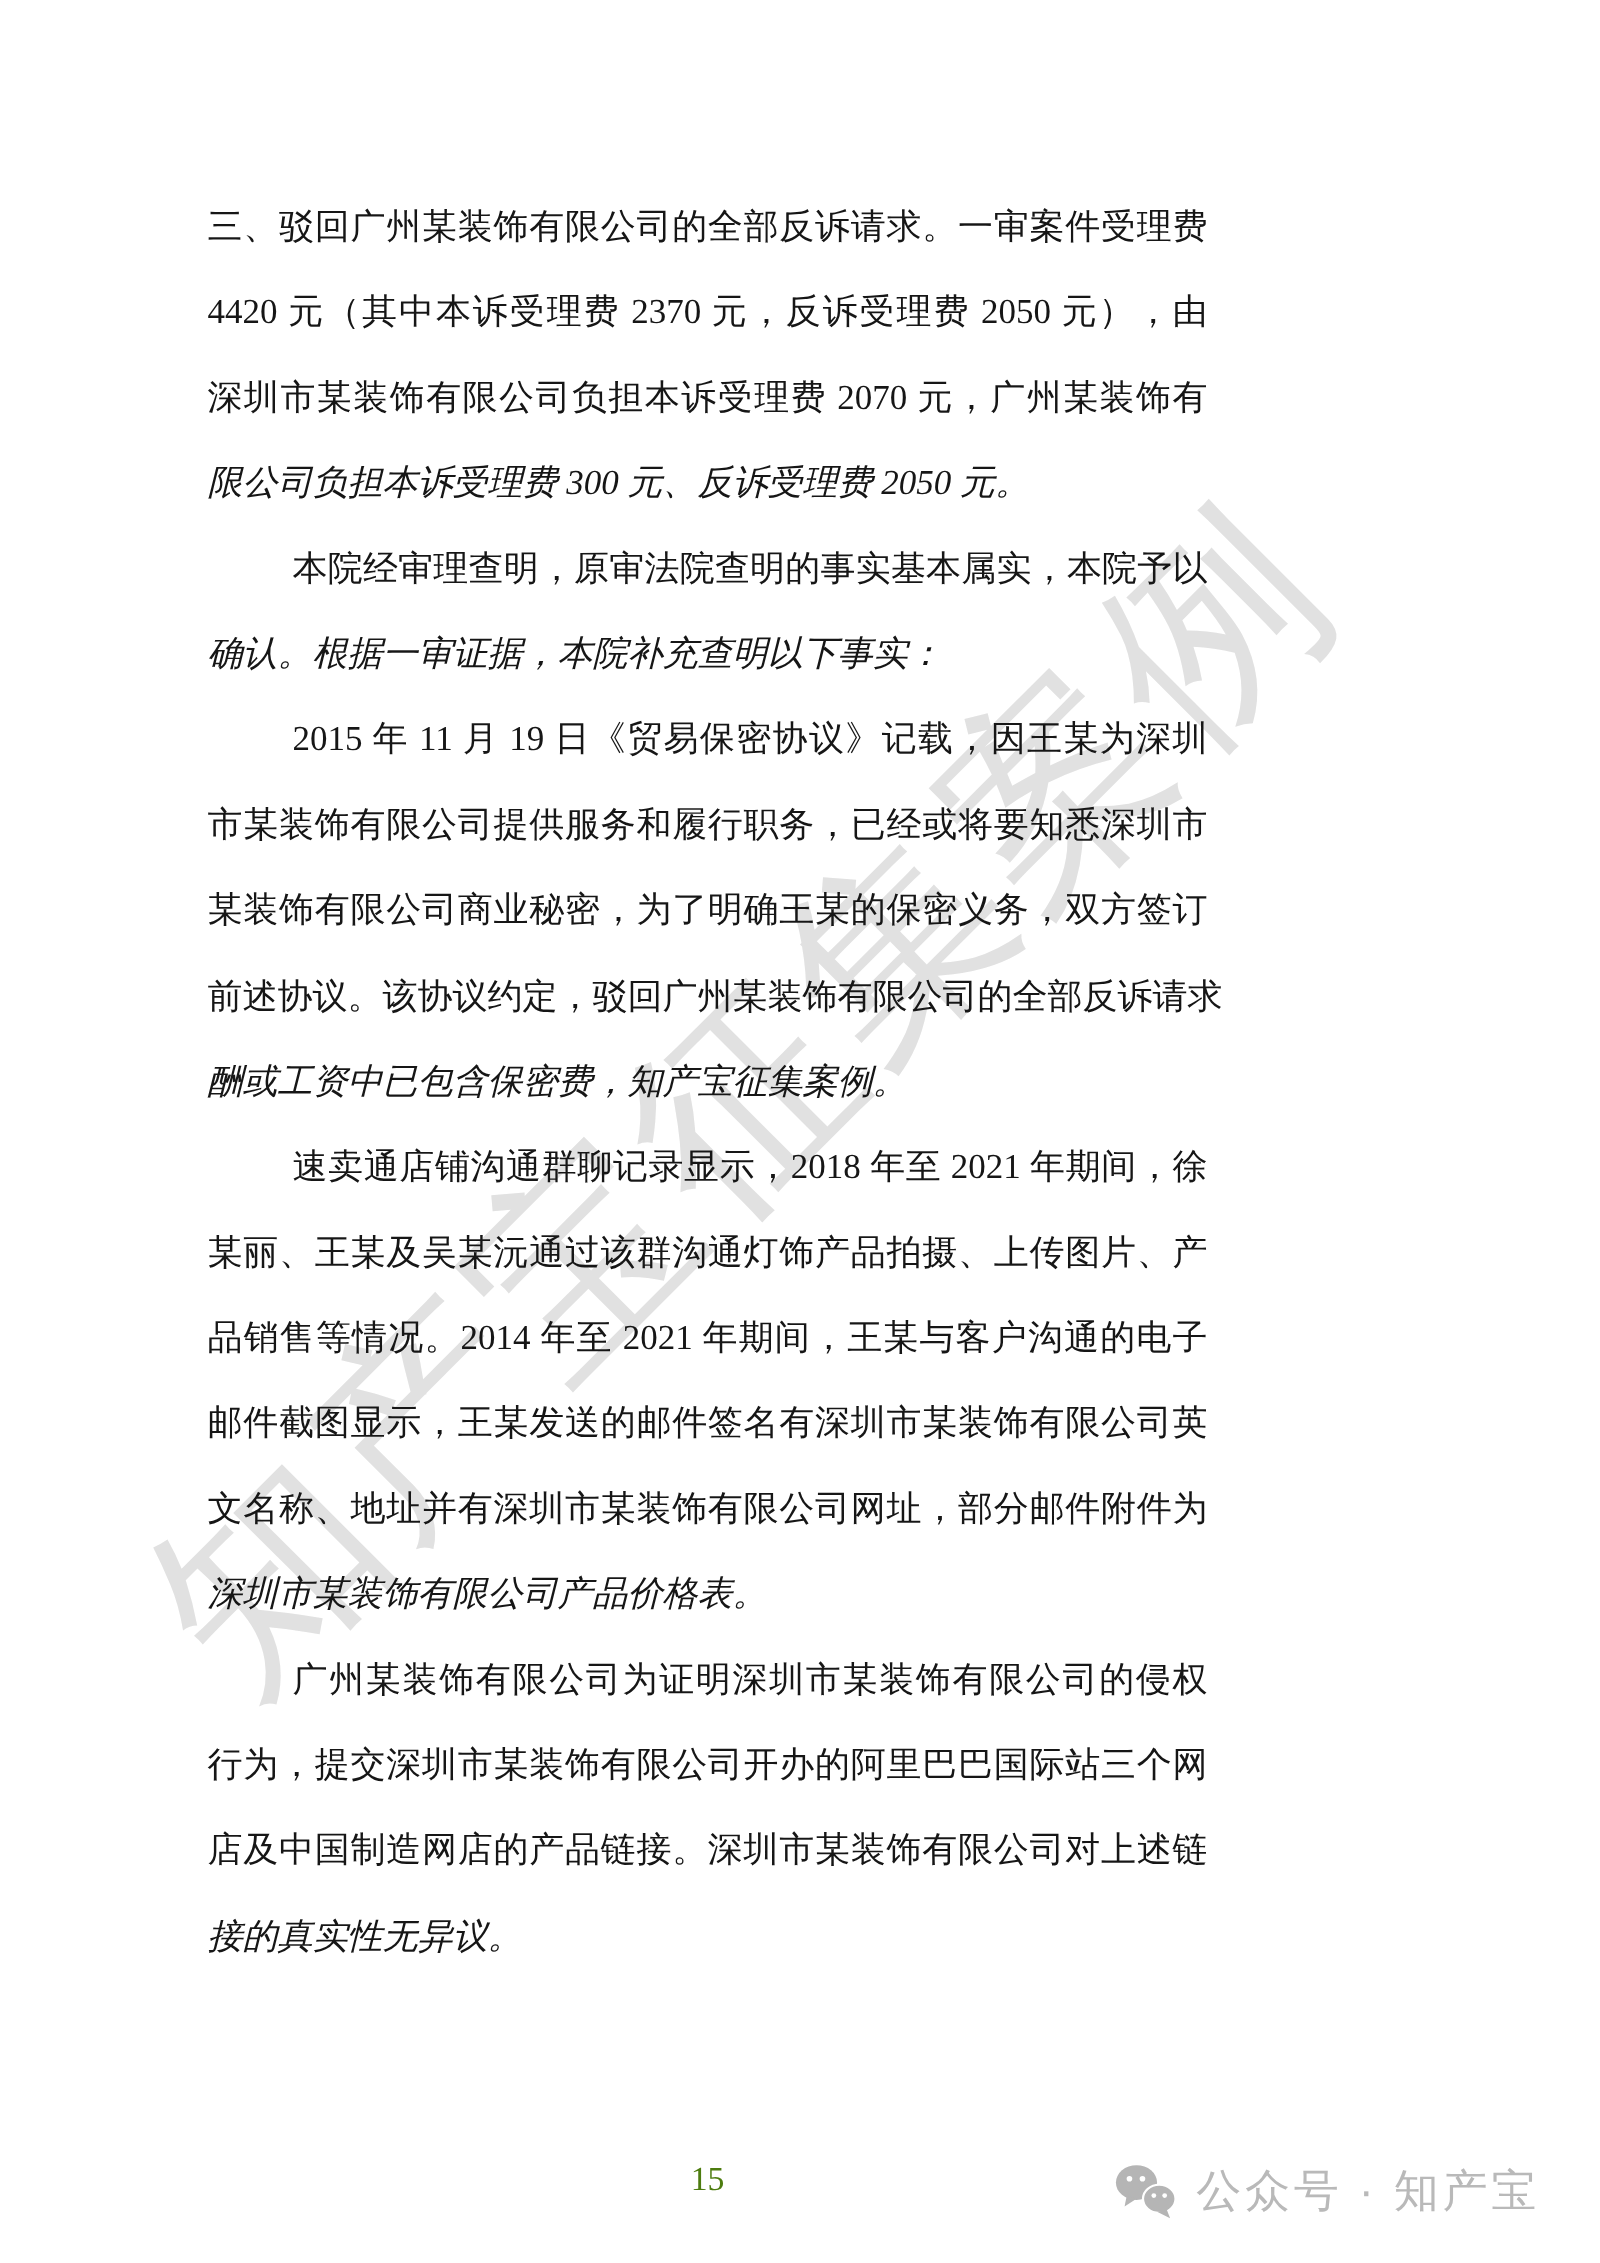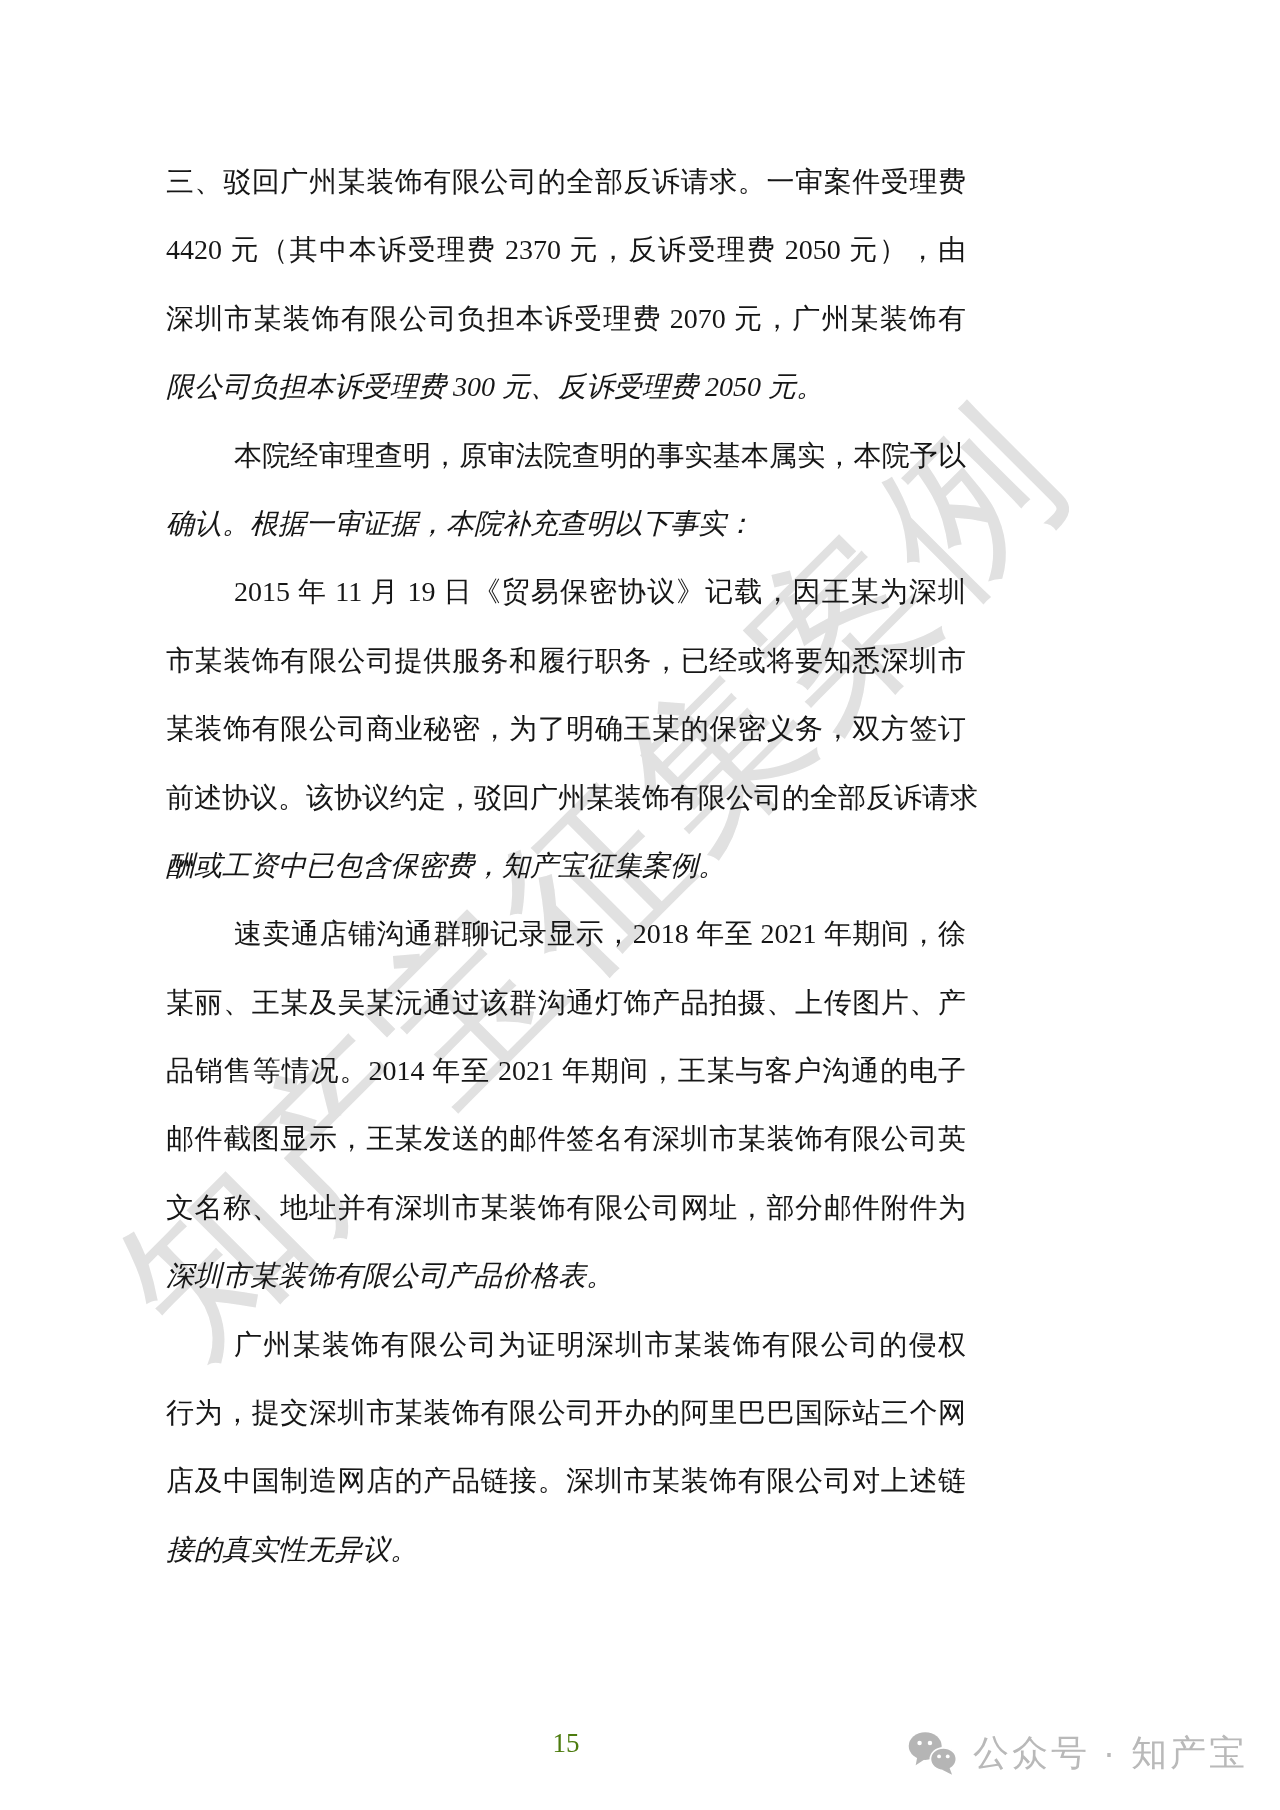--- a/index.html
+++ b/index.html
@@ -63,21 +63,21 @@
     left: 166px;
     width: 800px;
     top: 1728px;
     text-align: center;
     font-size: 27px;
     color: #4d7c0f;
     z-index: 1;
   }
   .footer-badge {
     position: absolute;
-    right: 32px;
+    right: 48px;
     top: 1730px;
     display: flex;
     align-items: center;
     gap: 14px;
     z-index: 1;
   }
   .footer-badge .badge-text {
     font-family: "Liberation Sans", "DejaVu Sans", sans-serif;
     font-size: 36px;
     color: #b9b9b9;

